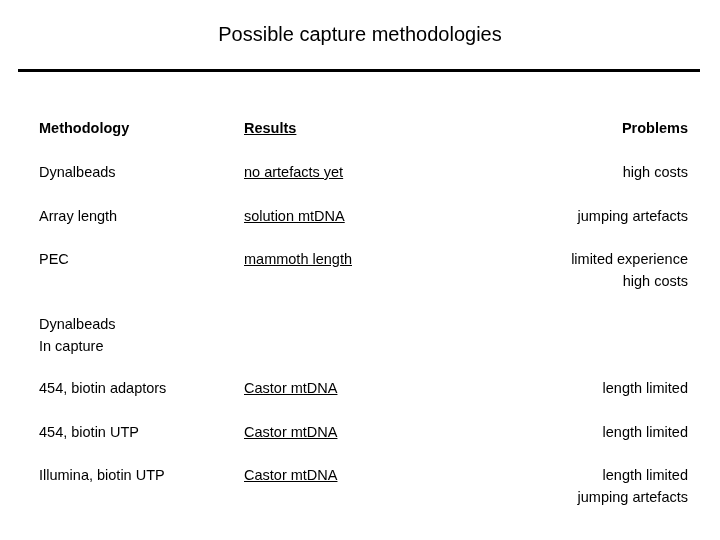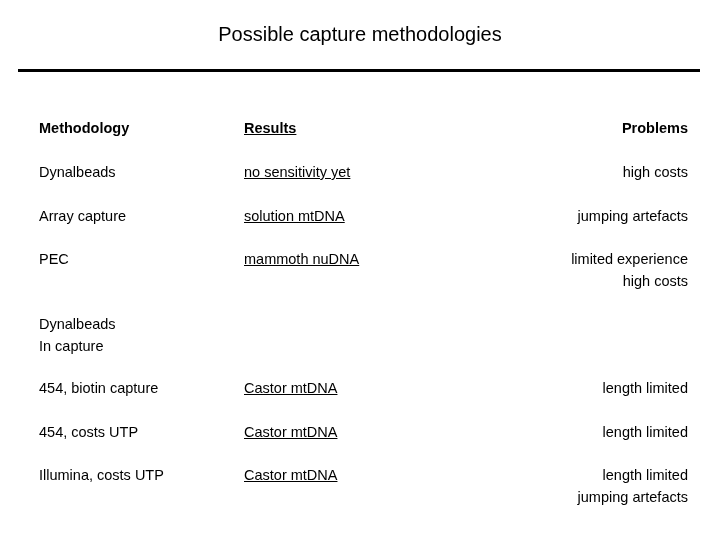--- a/index.html
+++ b/index.html
@@ -94,57 +94,57 @@
   <div class="table">
 
     <div class="row header" style="top:118px;">
       <div class="cell col-0">Methodology</div>
       <div class="cell col-1">Results</div>
       <div class="cell col-2">Problems</div>
     </div>
 
     <div class="row" style="top:162px;">
       <div class="cell col-0">Dynalbeads</div>
-      <div class="cell col-1">no sensitivity yet</div>
+      <div class="cell col-1">no artefacts yet</div>
       <div class="cell col-2">high costs</div>
     </div>
 
     <div class="row" style="top:206px;">
-      <div class="cell col-0">Array capture</div>
+      <div class="cell col-0">Array length</div>
       <div class="cell col-1">solution mtDNA</div>
       <div class="cell col-2">jumping artefacts</div>
     </div>
 
     <div class="row" style="top:249px;">
       <div class="cell col-0">PEC</div>
-      <div class="cell col-1">mammoth nuDNA</div>
+      <div class="cell col-1">mammoth length</div>
       <div class="cell col-2">limited experience
 high costs</div>
     </div>
 
     <div class="row" style="top:314px;">
       <div class="cell col-0">Dynalbeads
 In capture</div>
       <div class="cell col-1"></div>
       <div class="cell col-2"></div>
     </div>
 
     <div class="row" style="top:378px;">
-      <div class="cell col-0">454, biotin capture</div>
+      <div class="cell col-0">454, biotin adaptors</div>
       <div class="cell col-1">Castor mtDNA</div>
       <div class="cell col-2">length limited</div>
     </div>
 
     <div class="row" style="top:422px;">
-      <div class="cell col-0">454, costs UTP</div>
+      <div class="cell col-0">454, biotin UTP</div>
       <div class="cell col-1">Castor mtDNA</div>
       <div class="cell col-2">length limited</div>
     </div>
 
     <div class="row" style="top:465px;">
-      <div class="cell col-0">Illumina, costs UTP</div>
+      <div class="cell col-0">Illumina, biotin UTP</div>
       <div class="cell col-1">Castor mtDNA</div>
       <div class="cell col-2">length limited
 jumping artefacts</div>
     </div>
 
   </div>
 </div>
 
 </body></html>

